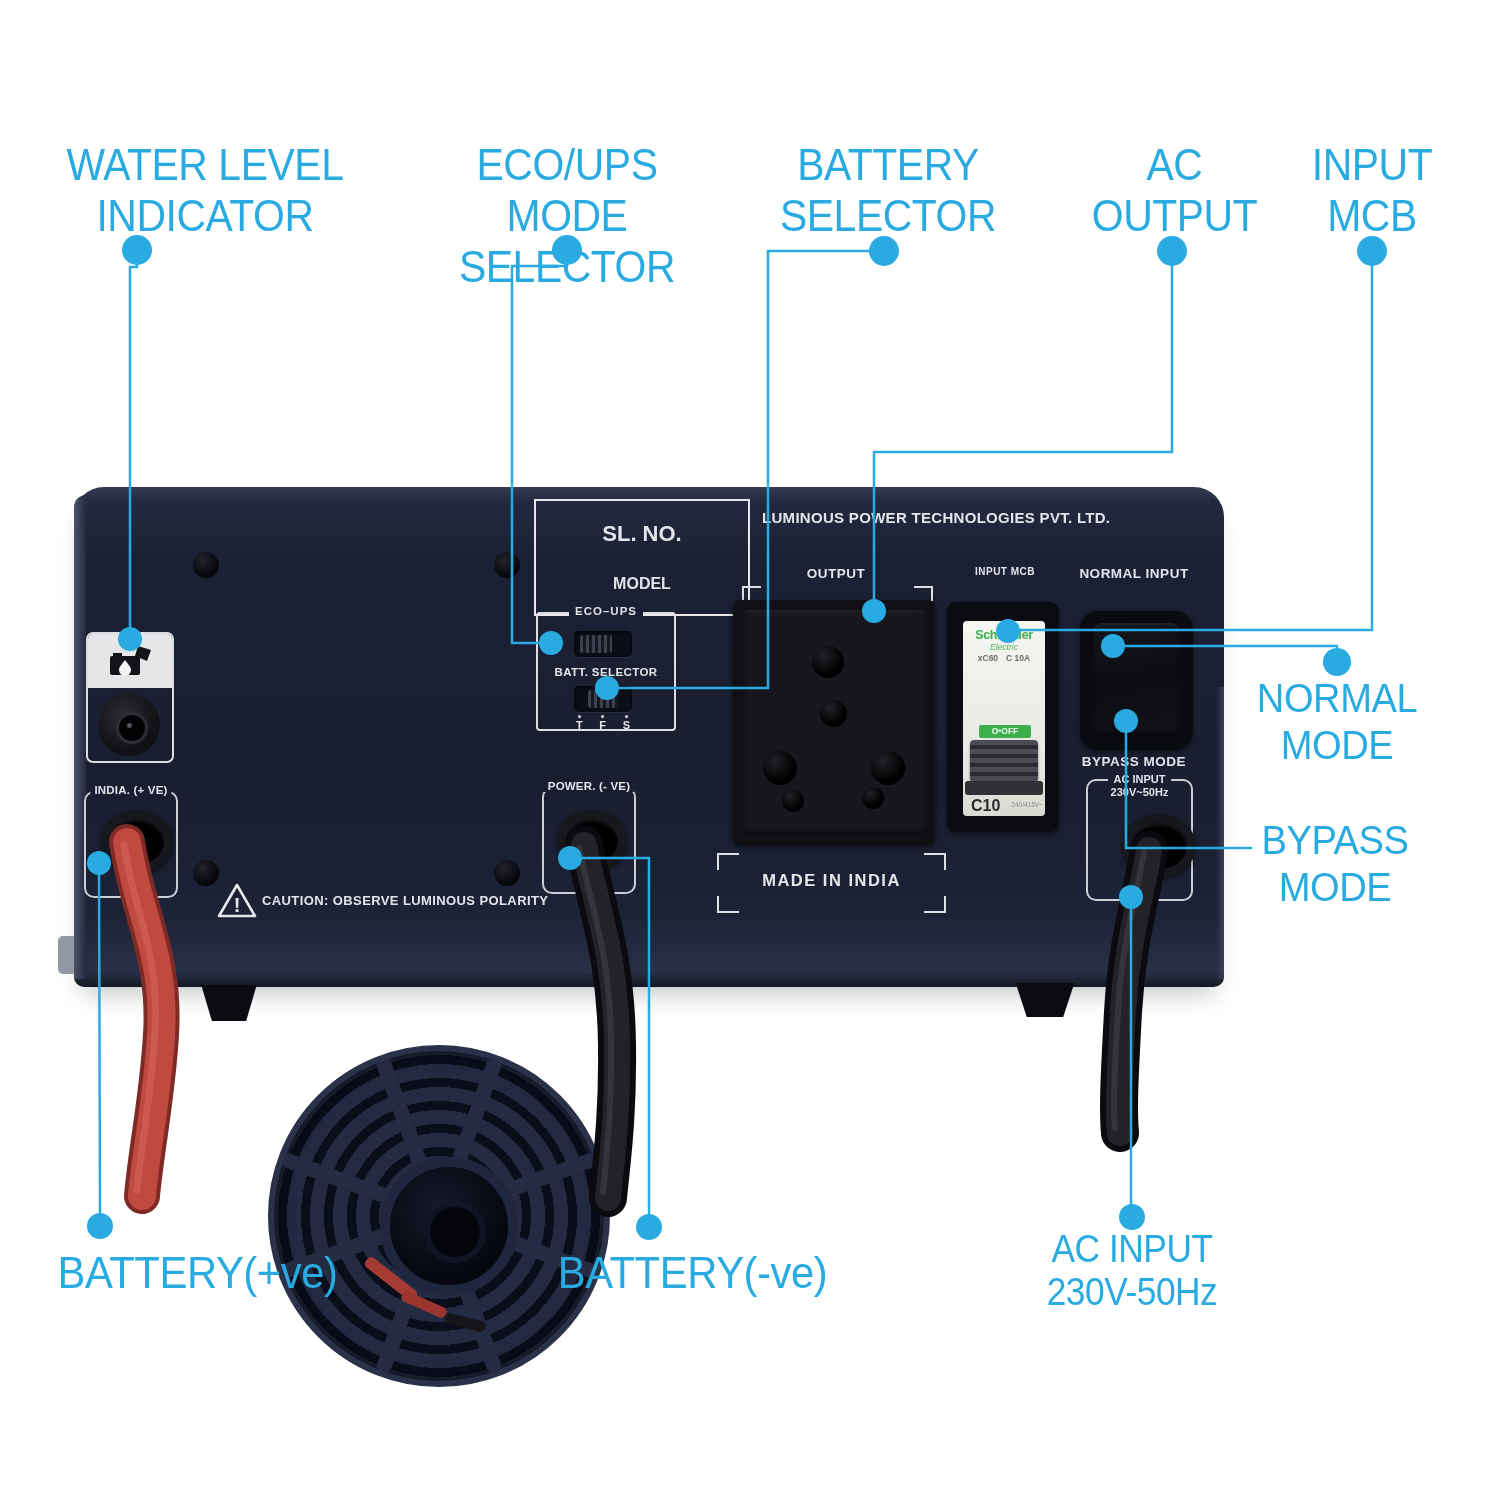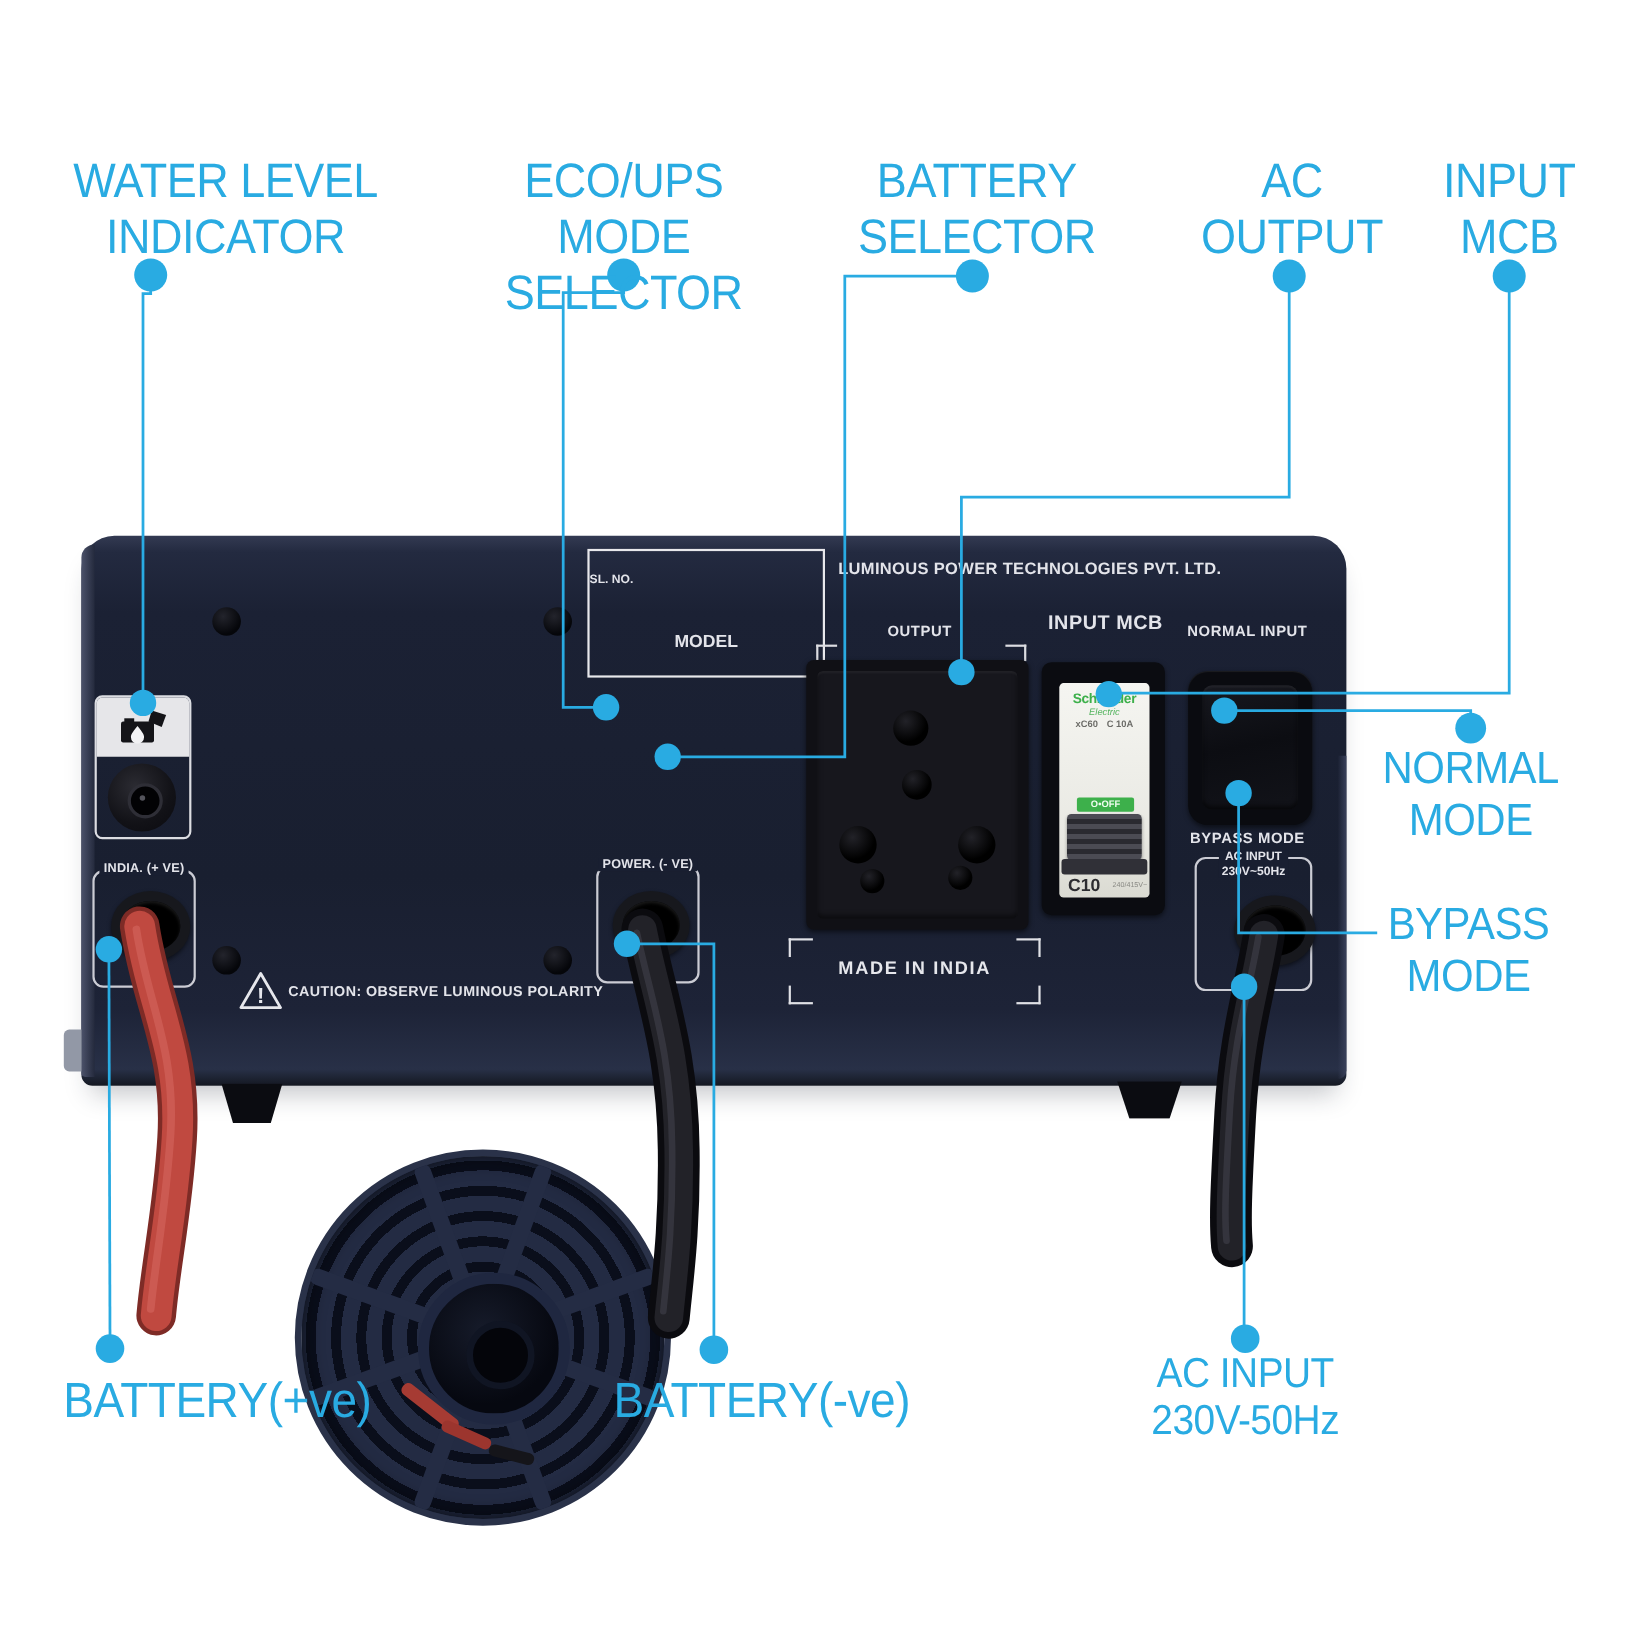--- a/index.html
+++ b/index.html
@@ -51,21 +51,21 @@
   .fan-hub::after{content:'';position:absolute;left:50%;top:50%;width:50px;height:50px;margin:-25px 0 0 -25px;
        border-radius:50%;background:#04050a;border:6px solid #101523;}
   .screw{position:absolute;width:26px;height:26px;border-radius:50%;
        background:radial-gradient(circle at 38% 32%,#23242c,#05060a 68%);}
 
   
   .ptext{position:absolute;color:#e3e4ea;font-weight:bold;}
 
   
   .slbox{position:absolute;left:534px;top:499px;width:212px;height:113px;border:2px solid #e8e8ec;}
-  .slno{position:absolute;left:0;top:20px;width:100%;font-size:11px;}
+  .slno{position:absolute;left:0;top:20px;width:100%;text-align:center;font-size:22px;}
   .model{position:absolute;left:0;top:74px;width:100%;text-align:center;font-size:16px;}
 
   
   .waterbox{position:absolute;left:86px;top:632px;width:84px;height:127px;border:2px solid #dcdde2;
        border-radius:7px;}
   .water-top{position:absolute;left:0;top:0;width:100%;height:54px;background:#e6e6e9;
        border-radius:5px 5px 0 0;display:flex;align-items:center;justify-content:center;}
   .jack{position:absolute;left:10px;top:60px;width:62px;height:62px;border-radius:50%;
        background:radial-gradient(circle at 40% 34%,#2b2b32,#121217 60%,#0a0a0f);}
   .jack::after{content:'';position:absolute;left:50%;top:50%;width:26px;height:26px;margin:-13px 0 0 -13px;
@@ -173,35 +173,59 @@
     <div class="screw" style="left:119px;top:373px;"></div>
     <div class="screw" style="left:420px;top:373px;"></div>
 
     <div class="slbox" style="left:460px;top:12px;">
       <div class="ptext slno">SL. NO.</div>
       <div class="ptext model">MODEL</div>
     </div>
 
     <div class="ptext" style="left:688px;top:22px;width:406px;text-align:left;font-size:15px;letter-spacing:.3px;">LUMINOUS POWER TECHNOLOGIES PVT. LTD.</div>
     <div class="ptext" style="left:706px;top:79px;width:112px;text-align:center;font-size:13.5px;letter-spacing:.5px;">OUTPUT</div>
-    <div class="ptext" style="left:872px;top:69px;width:118px;text-align:center;font-size:18px;letter-spacing:.5px;">INPUT MCB</div>
+    <div class="ptext" style="left:872px;top:79px;width:118px;text-align:center;font-size:10px;letter-spacing:.5px;">INPUT MCB</div>
     <div class="ptext" style="left:998px;top:79px;width:124px;text-align:center;font-size:13.5px;letter-spacing:.5px;">NORMAL INPUT</div>
 
     <div class="waterbox" style="left:12px;top:145px;">
       <div class="water-top">
         <svg width="46" height="34" viewBox="0 0 46 34">
           <rect x="3" y="12" width="30" height="19" rx="2" fill="#141418"></rect>
           <rect x="6" y="9" width="9" height="4" fill="#141418"></rect>
           <polygon points="31,2 44,6 40,17 28,12" fill="#141418"></polygon>
           <path d="M18 16 C21 20 24 23 24 26 a6 6 0 1 1 -12 0 C12 23 15 20 18 16 Z" fill="#f2f2f4"></path>
         </svg>
       </div>
       <div class="jack"></div>
     </div>
 
+    <div class="ecobox" style="left:462px;top:125px;">
+      <div class="eco-legend">ECO–UPS</div>
+      <div class="slide eco-switch">
+        <div class="slide-knob"></div>
+      </div>
+      <div class="battsel-label">BATT. SELECTOR</div>
+      <div class="slide battsel-switch">
+        <div class="slide-knob"></div>
+      </div>
+      <div class="tfs">
+        <div class="tfs-item">
+            <div class="tfs-dot"></div>
+          <span>T</span>
+          </div>
+        <div class="tfs-item">
+            <div class="tfs-dot"></div>
+          <span>F</span>
+          </div>
+        <div class="tfs-item">
+            <div class="tfs-dot"></div>
+          <span>S</span>
+          </div>
+      </div>
+    </div>
 
     <div class="corner-mark cm-tl" style="left:668px;top:99px;"></div>
     <div class="corner-mark cm-tr" style="left:840px;top:99px;"></div>
     <div class="socket" style="left:659px;top:113px;">
       <div class="socket-inner"></div>
       <div class="hole" style="left:79px;top:46px;width:32px;height:32px;"></div>
       <div class="hole" style="left:87px;top:100px;width:27px;height:27px;"></div>
       <div class="hole" style="left:30px;top:151px;width:34px;height:34px;"></div>
       <div class="hole" style="left:49px;top:190px;width:22px;height:22px;"></div>
       <div class="hole" style="left:129px;top:187px;width:22px;height:22px;"></div>

